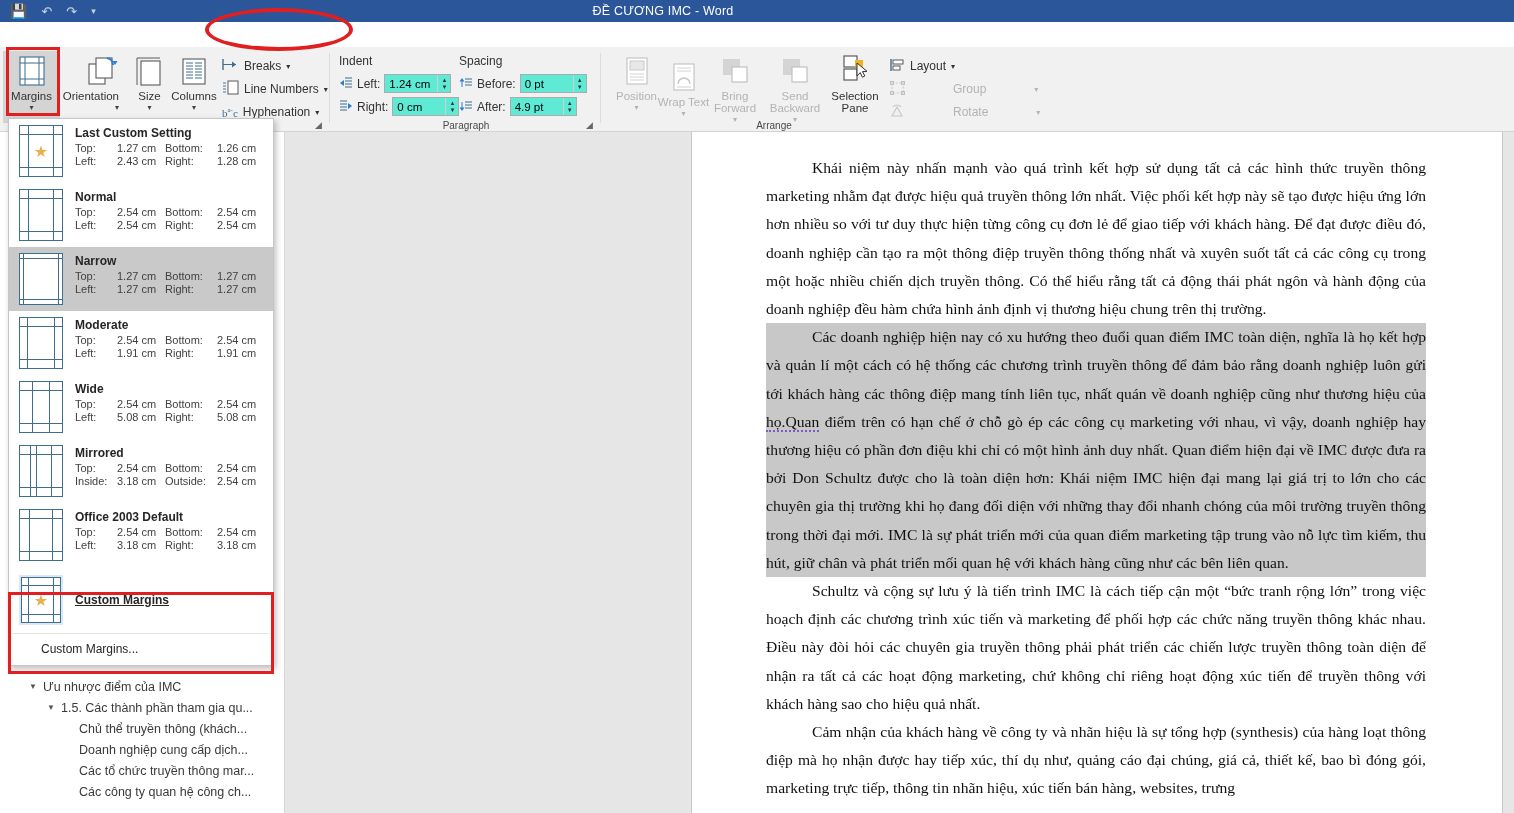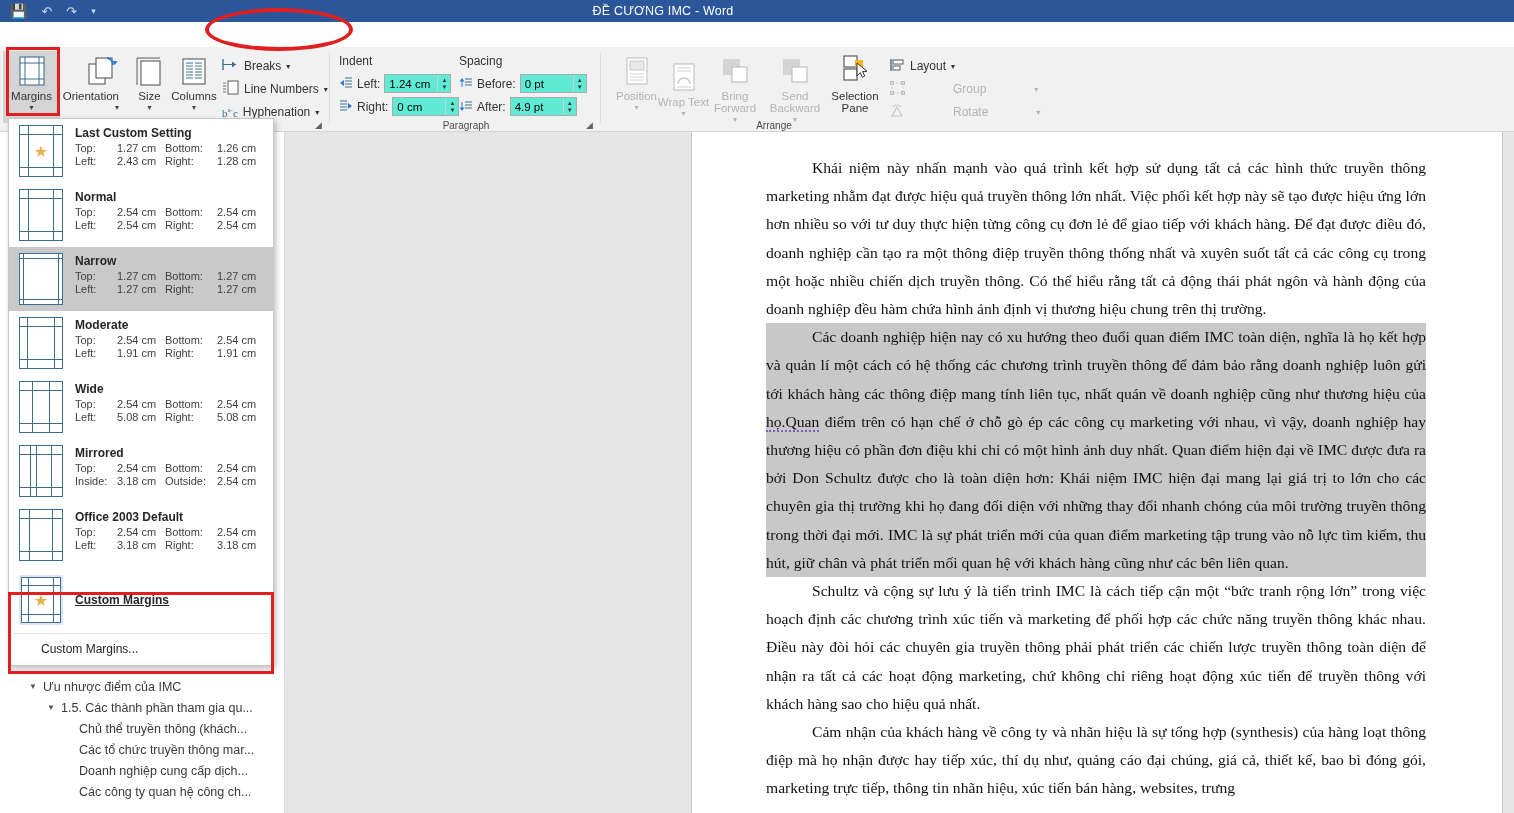--- a/index.html
+++ b/index.html
@@ -494,25 +494,25 @@
         <div class="nav-item" style="padding-left: 46px;">
           <span class="nav-tri">▼</span>
           <span>1.5.  Các thành phần tham gia qu...</span>
         </div>
         <div class="nav-item" style="padding-left: 64px;">
           <span class="nav-tri"></span>
           <span>Chủ thể truyền thông (khách...</span>
         </div>
         <div class="nav-item" style="padding-left: 64px;">
           <span class="nav-tri"></span>
-          <span>Các tổ chức truyền thông mar...</span>
+          <span>Doanh nghiệp cung cấp dịch...</span>
         </div>
         <div class="nav-item" style="padding-left: 64px;">
           <span class="nav-tri"></span>
-          <span>Doanh nghiệp cung cấp dịch...</span>
+          <span>Các tổ chức truyền thông mar...</span>
         </div>
         <div class="nav-item" style="padding-left: 64px;">
           <span class="nav-tri"></span>
           <span>Các công ty quan hệ công ch...</span>
         </div>
       </div>
   </div>
 
   <div class="workspace">
     <div class="docpage">

